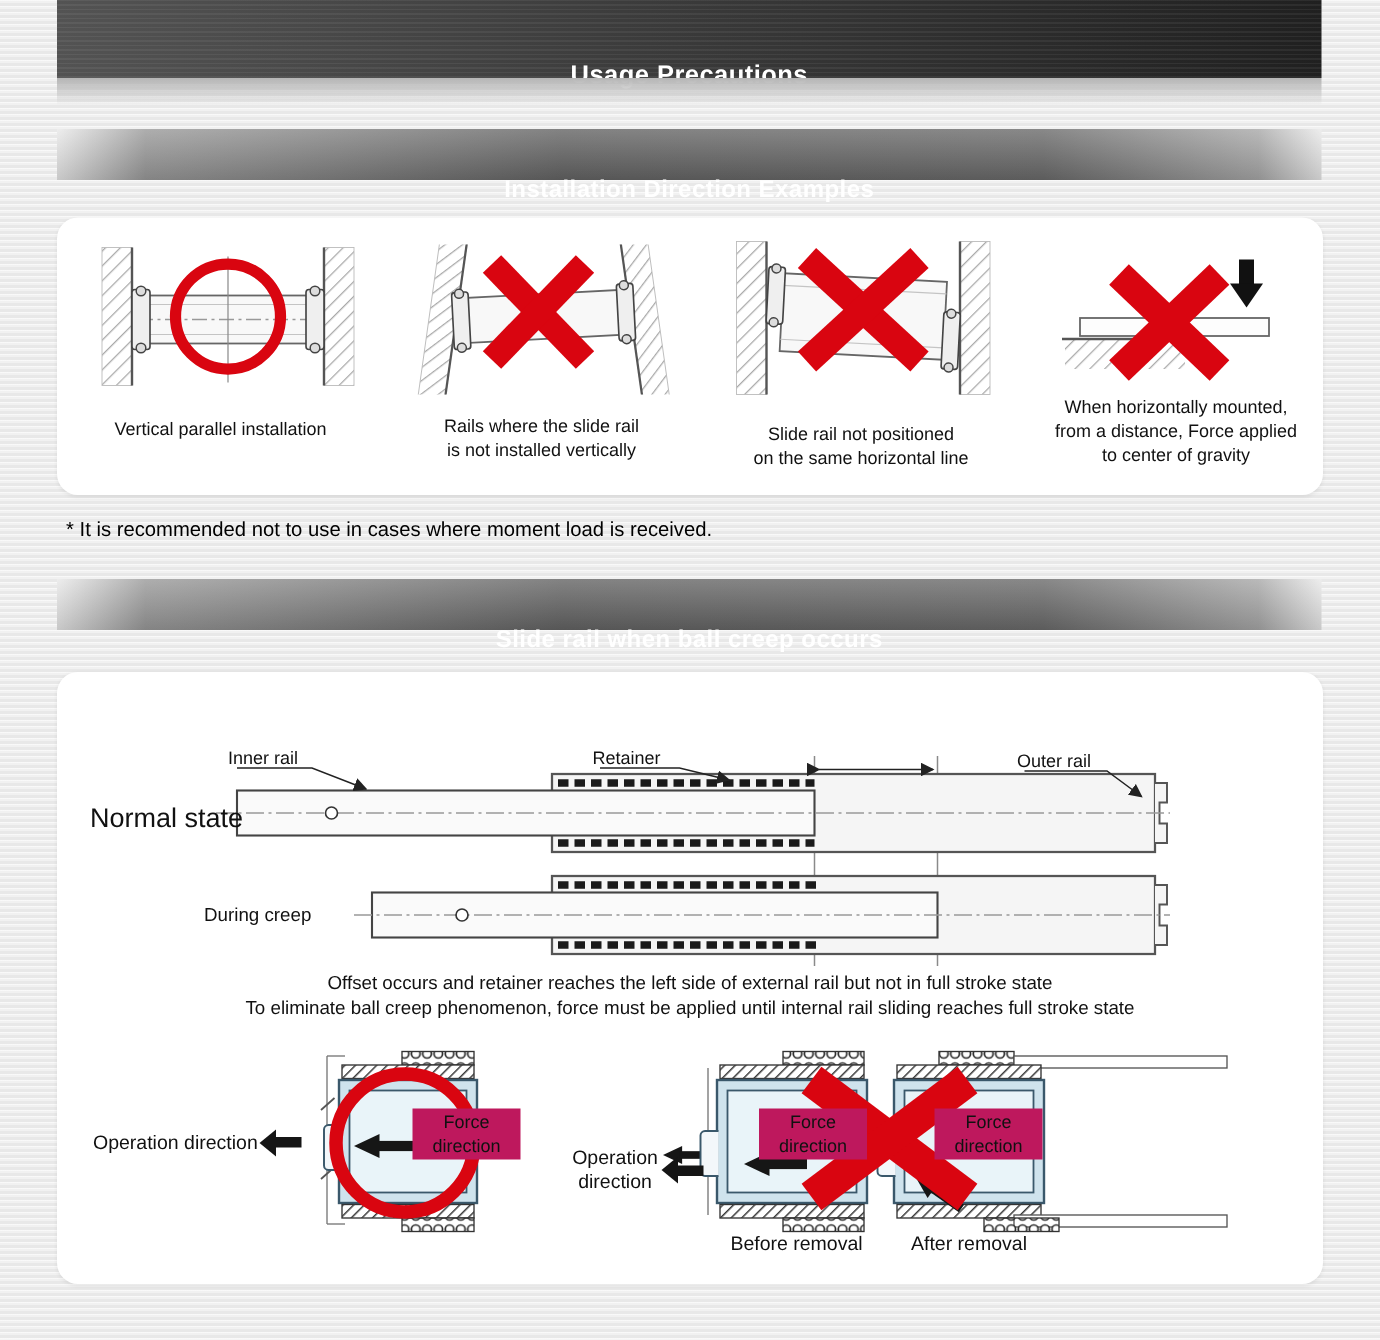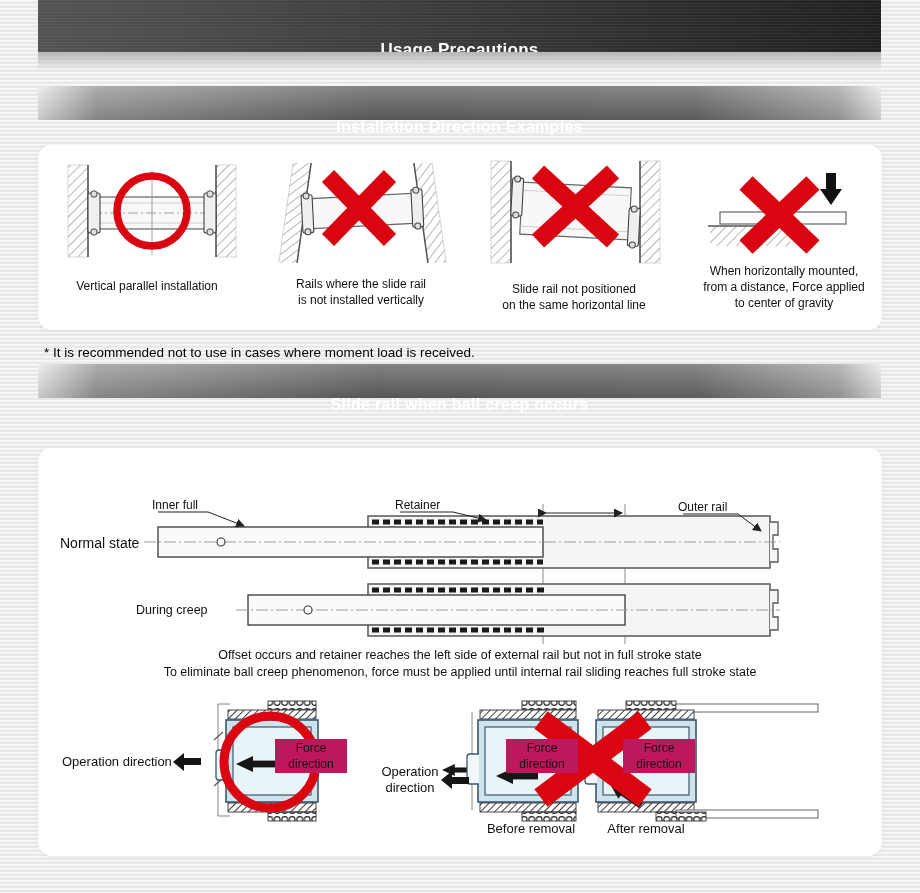--- a/index.html
+++ b/index.html
@@ -165,21 +165,21 @@
         <line x1="115" y1="18" x2="48" y2="82"></line>
       </g>
     </svg>
     <div class="cap pre" style="left:646px;top:118px">When horizontally mounted,
 from a distance, Force applied
 to center of gravity</div>
   </div>
 
   <div class="note">* It is recommended not to use in cases where moment load is received.</div>
 
-  <div class="banner-sub" style="top:364px;">
+  <div class="banner-sub" style="top:386px;">
     <span class="banner-text">Slide rail when ball creep occurs</span>
   </div>
 
   <div class="panel" id="panel-creep">
 
     <svg class="abs" style="left:0;top:0" width="844" height="245" viewBox="0 0 844 245">
 
       <line x1="505" y1="56" x2="505" y2="196" stroke="#8a8a8a" stroke-width="1"></line>
       <line x1="587" y1="56" x2="587" y2="196" stroke="#8a8a8a" stroke-width="1"></line>
 
@@ -202,24 +202,24 @@
         <rect x="330" y="136" width="402" height="52" fill="#f5f5f5" stroke="#555" stroke-width="1.5"></rect>
         <path d="M732,142 h8 v13 h-5 v14 h5 v13 h-8" fill="#f5f5f5" stroke="#555" stroke-width="1.3"></path>
         <line x1="334" y1="142" x2="509" y2="142" stroke="#1a1a1a" stroke-width="5" stroke-dasharray="7 4"></line>
         <line x1="334" y1="182" x2="509" y2="182" stroke="#1a1a1a" stroke-width="5" stroke-dasharray="7 4"></line>
         <rect x="210" y="147" width="377" height="30" fill="#fafafa" stroke="#444" stroke-width="1.4"></rect>
         <line x1="198" y1="162" x2="742" y2="162" stroke="#999" stroke-width="1" stroke-dasharray="12 3 2 3"></line>
         <circle cx="270" cy="162" r="4" fill="#fff" stroke="#333" stroke-width="1.1"></circle>
       </g>
     </svg>
 
-    <div class="lbl" style="left:114px;top:50px">Inner full</div>
+    <div class="lbl" style="left:114px;top:50px">Inner rail</div>
     <div class="lbl" style="left:357px;top:50px">Retainer</div>
     <div class="lbl" style="left:640px;top:52px">Outer rail</div>
-    <div class="lbl" style="left:22px;top:87px;font-size:14px">Normal state</div>
+    <div class="lbl" style="left:22px;top:87px;font-size:18px">Normal state</div>
     <div class="lbl" style="left:98px;top:155px;font-size:12.5px">During creep</div>
 
     <div class="desc" style="top:217px">To eliminate ball creep phenomenon, force must be applied until internal rail sliding reaches full stroke state</div>
     <div class="desc" style="top:200px">Offset occurs and retainer reaches the left side of external rail but not in full stroke state</div>
 
     <svg class="abs" style="left:168px;top:250px" width="130" height="130" viewBox="0 0 130 130">
       <line x1="12" y1="6" x2="12" y2="118" stroke="#777" stroke-width=".9"></line>
       <line x1="12" y1="6" x2="24" y2="6" stroke="#777" stroke-width=".9"></line>
       <line x1="12" y1="118" x2="24" y2="118" stroke="#777" stroke-width=".9"></line>
       <line x1="8" y1="42" x2="17" y2="34" stroke="#555" stroke-width="1.2"></line>

